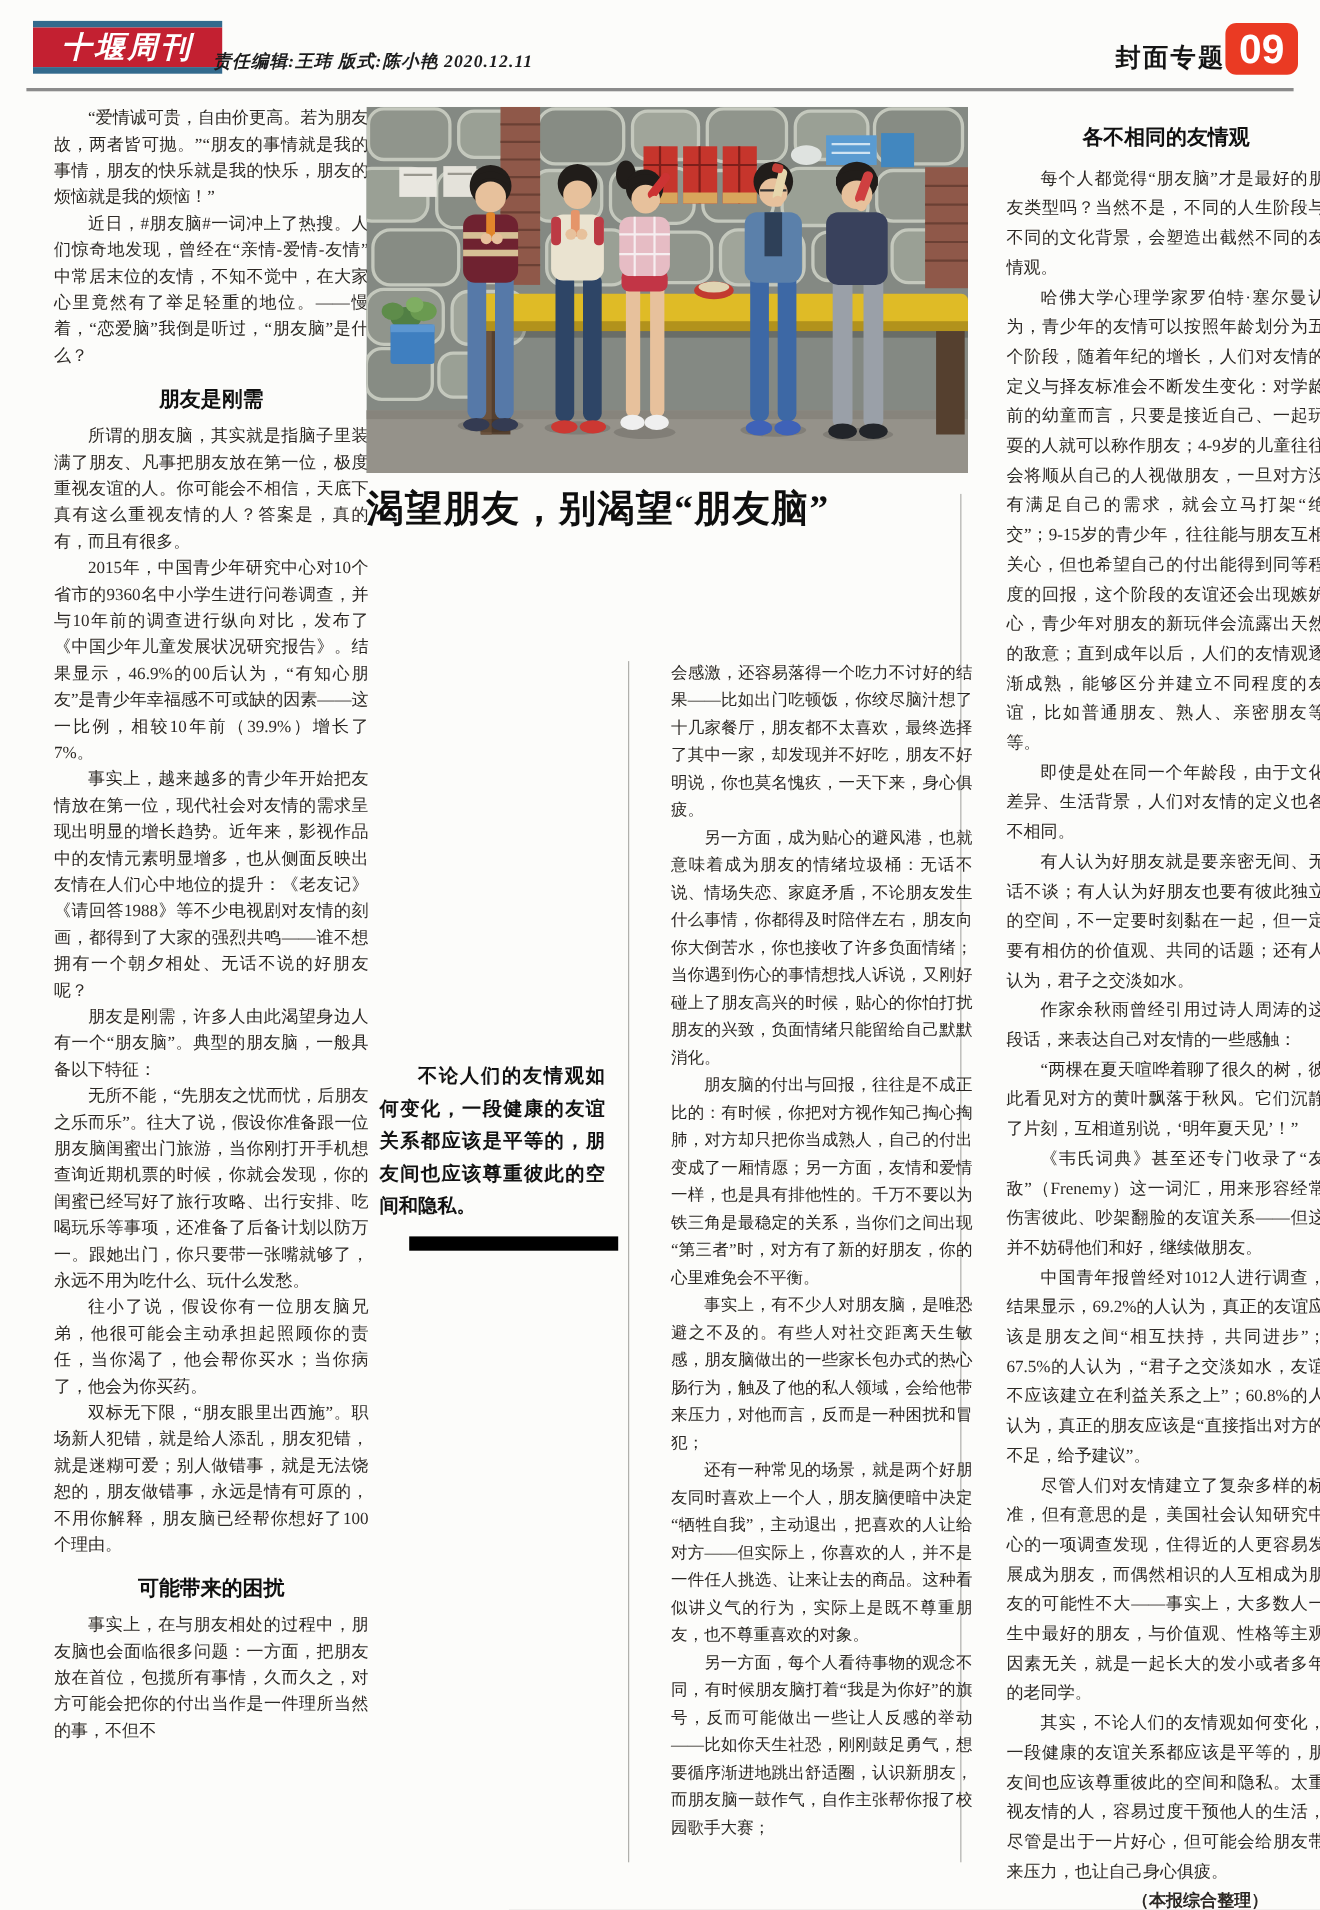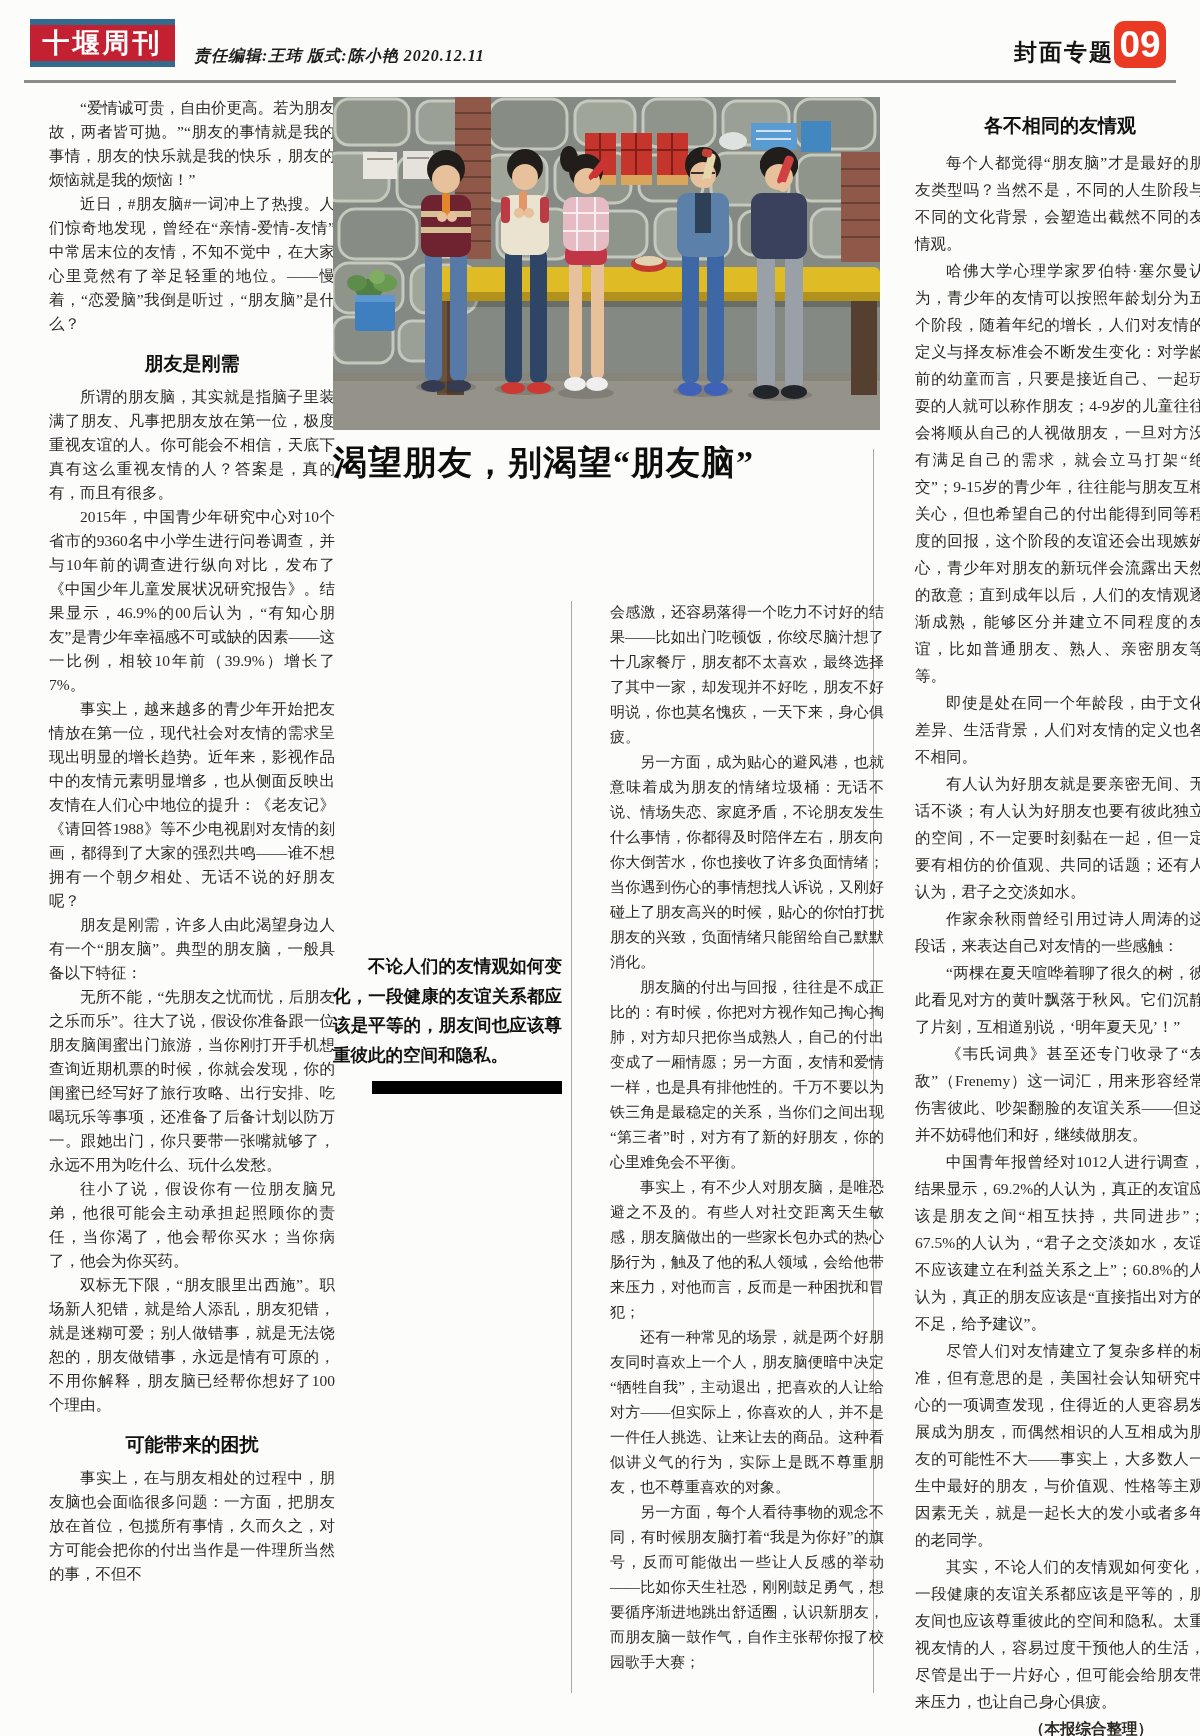--- a/index.html
+++ b/index.html
@@ -1,28 +1,28 @@
 <!DOCTYPE html>
 <html lang="zh"><head>
 <meta charset="utf-8">
 <style>
   html,body{margin:0;padding:0;background:#e8e8e4;}
   .page{position:relative;width:1200px;height:1736px;margin:0 auto;background:#fcfcfa;
         overflow:hidden;font-family:"Liberation Serif",serif;color:#2c2824;}
   
-  .masthead-box{position:absolute;left:30px;top:19px;width:145px;height:48px;}
+  .masthead-box{position:absolute;left:30px;top:19px;width:172px;height:48px;font-style:italic;}
   .masthead-bar{height:6px;background:#336a8d;}
   .masthead-red{height:36px;background:#c32031;color:#fff;display:flex;align-items:center;
                 justify-content:center;font-weight:bold;font-size:27px;letter-spacing:3px;
                 font-family:"Liberation Serif",serif;}
   .editor-line{position:absolute;left:194px;top:46px;font-size:16px;font-weight:bold;
                font-style:italic;color:#1c1c1c;letter-spacing:1px;}
   .section-title{position:absolute;left:1014px;top:37px;font-size:23px;font-weight:bold;
                  font-family:"Liberation Sans",sans-serif;color:#151515;letter-spacing:2px;}
-  .page-number{position:absolute;left:1114px;top:21px;width:52px;height:47px;background:#ea3a23;
+  .page-number{position:absolute;left:1114px;top:21px;width:66px;height:47px;background:#ea3a23;
                color:#fff;display:flex;align-items:center;justify-content:center;
                font-family:"Liberation Sans",sans-serif;font-weight:bold;font-size:37px;
                border-radius:10px;}
   .header-rule{position:absolute;left:24px;top:80px;width:1152px;height:0;
                border-top:3px solid #8b8b8b;}
   
   .col{position:absolute;text-align:justify;margin-left:24px;}
   .col p{margin:0;text-indent:2em;}
   .col p.no-indent{text-indent:0;}
   .col-left{left:25px;top:96px;width:286px;font-size:15.5px;line-height:24px;}
@@ -32,21 +32,21 @@
                color:#101010;text-indent:0;margin:16px 0 9px;text-align:center;}
   .col-right .col-heading{margin:0 0 10px;}
   .byline{font-weight:bold;text-align:right;padding-right:52px;margin-top:3px;text-indent:0;}
   
   .photo{position:absolute;left:333px;top:97px;width:547px;height:333px;overflow:hidden;}
   .headline{position:absolute;left:333px;top:440px;width:458px;margin:0;text-align:left;
             font-size:34px;font-weight:bold;color:#0e0e0e;letter-spacing:1px;
             font-family:"Liberation Serif",serif;}
   .pull-quote{position:absolute;left:333px;top:952px;width:229px;font-size:17.5px;
               font-weight:bold;line-height:29.5px;text-align:justify;color:#111;}
-  .pull-quote p{margin:0;text-indent:2em;}
+  .pull-quote p{margin:12px;text-indent:2em;}
   .quote-bar{margin-top:11px;margin-left:auto;width:190px;height:13px;background:#000;}
   .vrule{position:absolute;width:1px;background:#a8a8a4;}
   .vrule-1{left:571px;top:601px;height:1092px;}
   .vrule-2{left:873px;top:449px;height:1244px;}
 </style>
 </head>
 <body>
 
 <div class="page">
 

